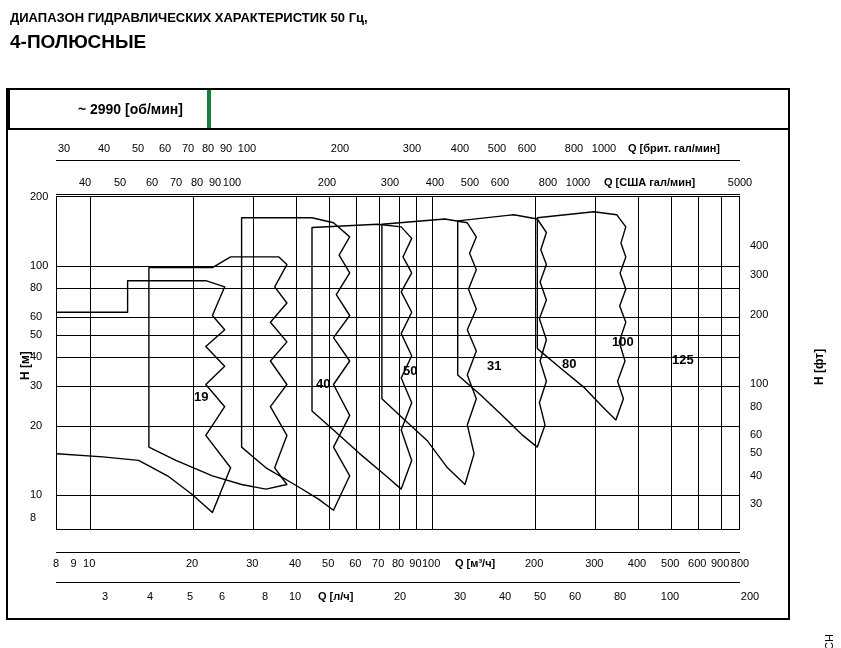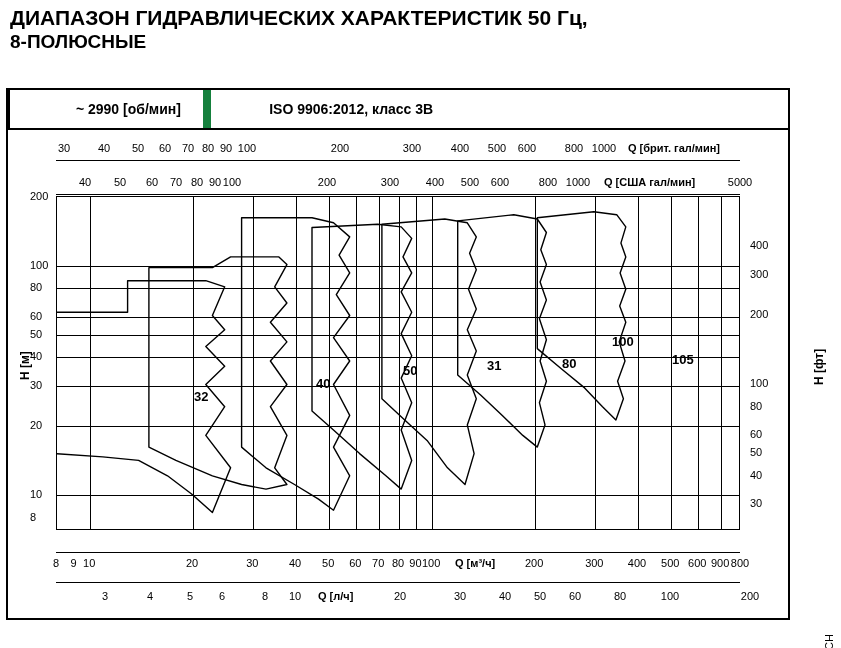--- a/index.html
+++ b/index.html
@@ -7,39 +7,39 @@
     width:841px;height:648px;
     background:#ffffff;
     font-family:"Liberation Sans", sans-serif;
     color:#000;
     position:relative;
     overflow:hidden;
   }
   .title-block{position:absolute;left:10px;top:6px;width:820px;}
   .title-line{font-weight:bold;font-size:19px;line-height:24px;letter-spacing:0px;}
   .title-line.l1{font-size:19px;}
-  .title-line.l2{font-size:21px;}
+  .title-line.l2{font-size:13px;}
   .title-line.l3{font-size:19px;}
 
   
   .frame{
     position:absolute;left:6px;top:88px;width:784px;height:532px;
     border:2px solid #000;box-sizing:border-box;background:#fff;
   }
   
   .hdr{
     position:absolute;left:0;top:0;width:100%;height:40px;
     border-bottom:2px solid #000;box-sizing:border-box;display:flex;
   }
   .hdr-cell{
     display:flex;align-items:center;justify-content:center;
     font-size:14px;font-weight:bold;box-sizing:border-box;height:100%;
   }
   .hdr-cell.c1{width:38%;}
-  .hdr-cell.c2{width:26%;border-left:2px solid #000;border-right:8px solid #15803d;padding-left:44px;}
+  .hdr-cell.c2{width:26%;border-left:2px solid #000;border-right:4px solid #15803d;padding-left:44px;}
   .hdr-cell.c3{width:36%;}
 
   
   .scale{position:absolute;height:18px;font-size:11px;}
   .scale .lbl{position:absolute;top:0;transform:translateX(-50%);white-space:nowrap;}
   .scale .unit{position:absolute;top:0;white-space:nowrap;font-weight:bold;}
   .axisline{position:absolute;border-top:1.5px solid #000;}
 
   
   .plot{
@@ -61,28 +61,27 @@
     position:absolute;right:6px;bottom:14px;font-size:11px;
     transform:rotate(-90deg);transform-origin:right bottom;white-space:nowrap;
   }
   svg{display:block;}
 </style>
 </head>
 <body>
 
 <div class="title-block">
   <div class="title-line l2">ДИАПАЗОН ГИДРАВЛИЧЕСКИХ ХАРАКТЕРИСТИК 50 Гц,</div>
-  <div class="title-line l3">8-ПОЛЮСНЫЕ</div>
+  <div class="title-line l3">4-ПОЛЮСНЫЕ</div>
 </div>
 
 <div class="frame">
 
   <div class="hdr">
     <div class="hdr-cell c2">~ 2990 [об/мин]</div>
-    <div class="hdr-cell c3">ISO 9906:2012, класс 3В</div>
   </div>
 
 </div>
 
 <div class="scale" id="scale-top1" style="left:0;top:142px;width:841px;">
     <div class="lbl" style="left: 64px;">30</div>
     <div class="lbl" style="left: 104px;">40</div>
     <div class="lbl" style="left: 138px;">50</div>
     <div class="lbl" style="left: 165px;">60</div>
     <div class="lbl" style="left: 188px;">70</div>
@@ -216,19 +215,19 @@
 <div class="ytick" style="left: 30px; top: 516.696px;">8</div>
 <div class="ytick" style="left: 750px; top: 245.311px;">400</div>
 <div class="ytick" style="left: 750px; top: 273.973px;">300</div>
 <div class="ytick" style="left: 750px; top: 314.369px;">200</div>
 <div class="ytick" style="left: 750px; top: 383.427px;">100</div>
 <div class="ytick" style="left: 750px; top: 405.659px;">80</div>
 <div class="ytick" style="left: 750px; top: 434.321px;">60</div>
 <div class="ytick" style="left: 750px; top: 452.485px;">50</div>
 <div class="ytick" style="left: 750px; top: 474.717px;">40</div>
 <div class="ytick" style="left: 750px; top: 503.379px;">30</div>
-<div class="curve-label" style="left: 194px; top: 389px;">32</div>
+<div class="curve-label" style="left: 194px; top: 389px;">19</div>
 <div class="curve-label" style="left: 316px; top: 376px;">40</div>
 <div class="curve-label" style="left: 403px; top: 363px;">50</div>
 <div class="curve-label" style="left: 487px; top: 358px;">31</div>
 <div class="curve-label" style="left: 562px; top: 356px;">80</div>
 <div class="curve-label" style="left: 612px; top: 334px;">100</div>
-<div class="curve-label" style="left: 672px; top: 352px;">105</div>
+<div class="curve-label" style="left: 672px; top: 352px;">125</div>
 
 </body></html>

